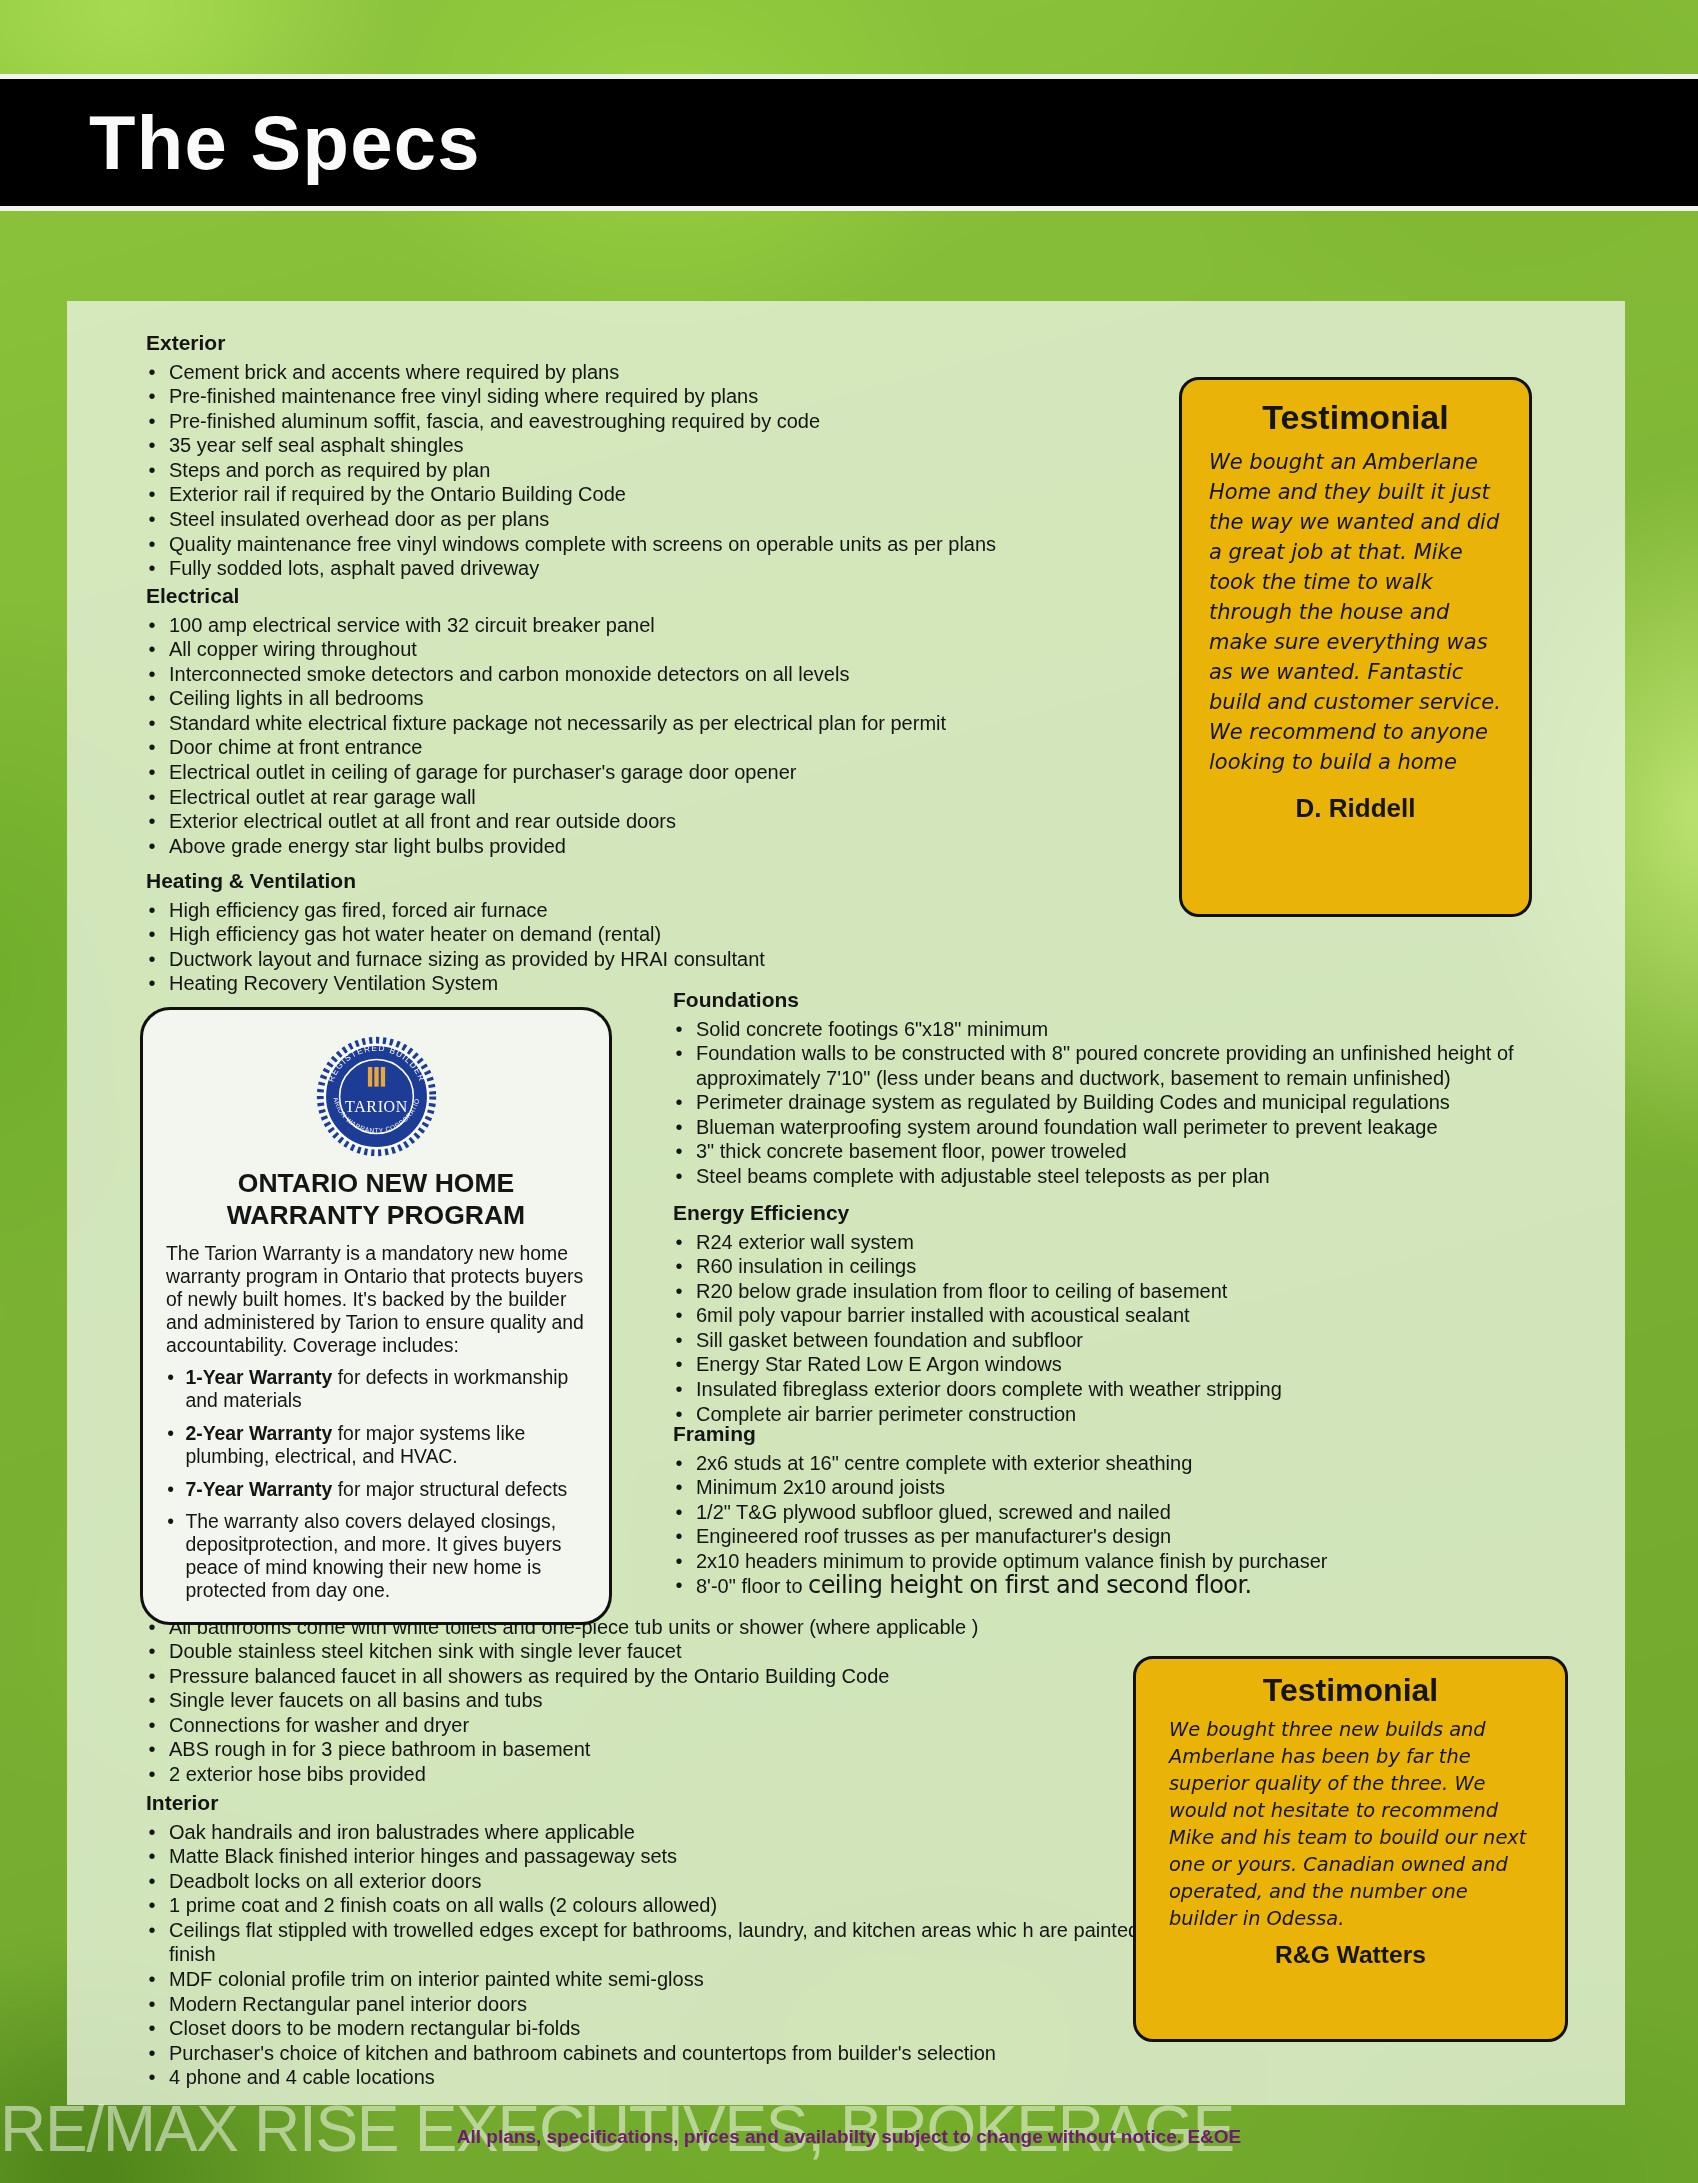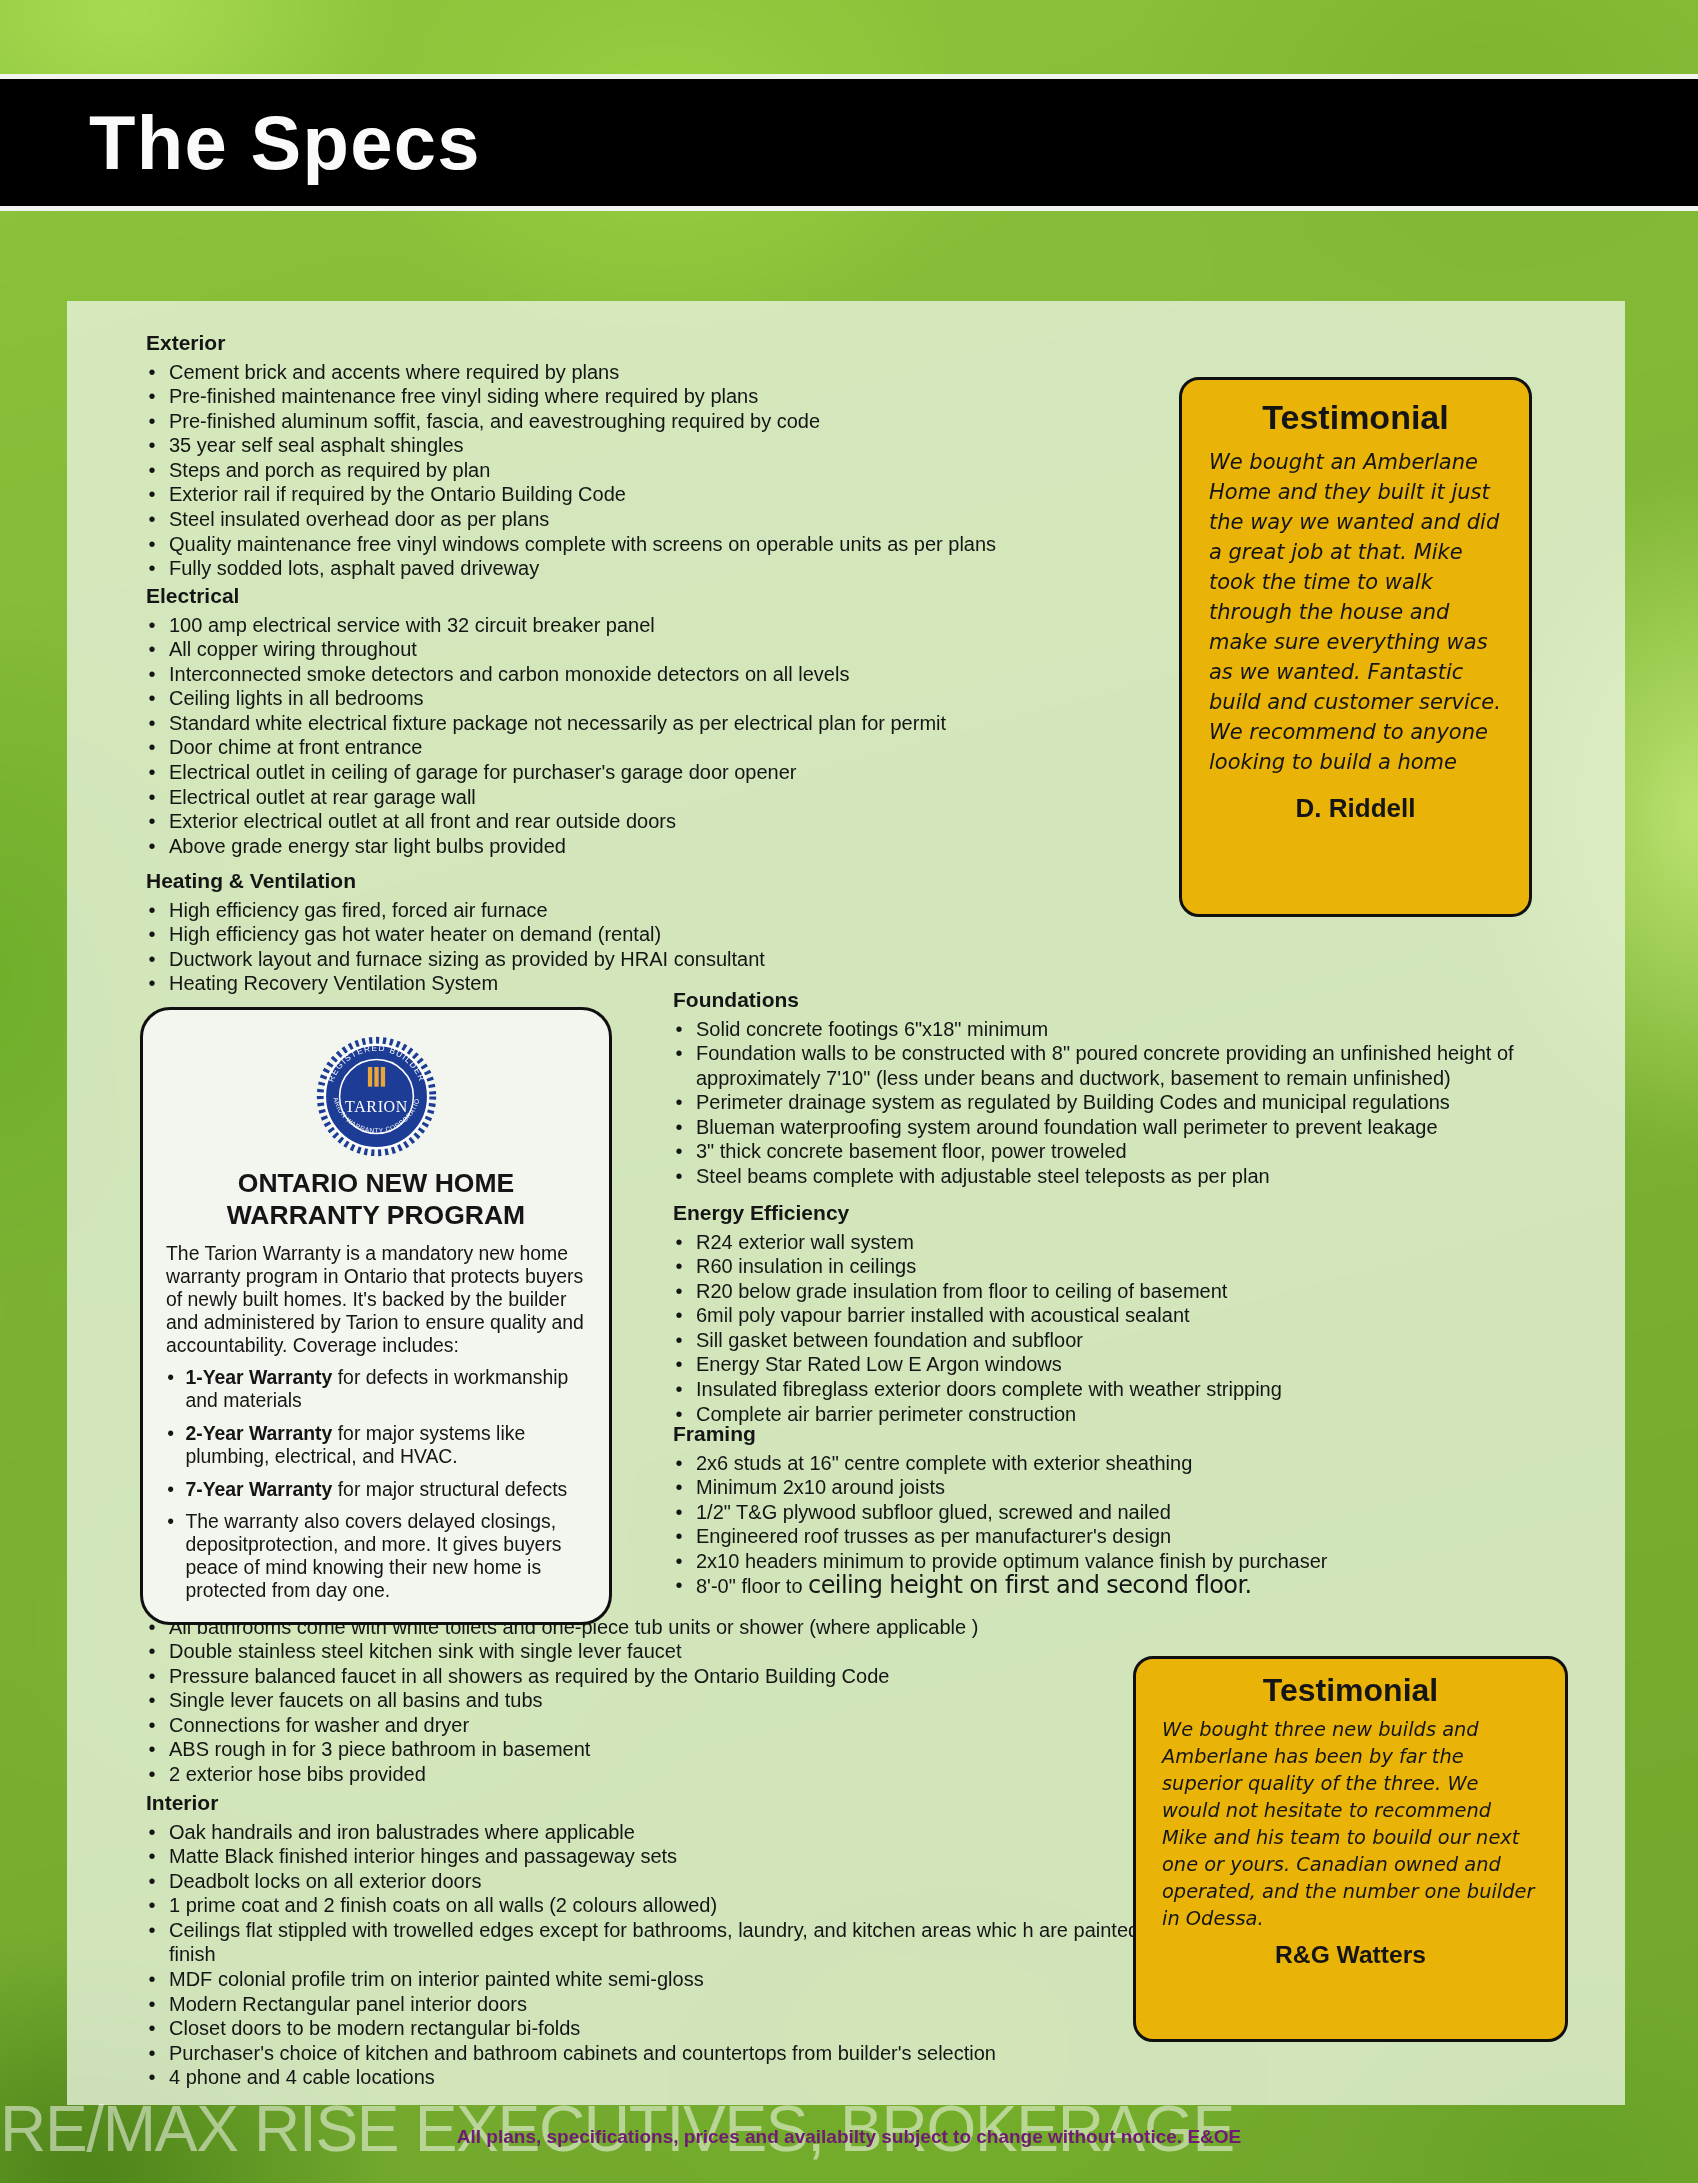--- a/index.html
+++ b/index.html
@@ -59,21 +59,21 @@
     position:absolute;z-index:2;box-sizing:border-box;text-align:center;
     background:#eab308;border:3.2px solid #101010;border-radius:20px;
   }
   .testi .tt{font-size:34px;font-weight:bold;margin:18px 0 10.4px;}
   .testi .quote{text-align:left;font-family:"DejaVu Sans",sans-serif;font-style:italic;}
   .t1{left:1179px;top:377px;width:353px;min-height:540px;}
   .t1 .quote{font-size:21px;line-height:30px;padding:0 27px;}
   .t1 .sig{font-weight:bold;font-size:26px;margin:15.5px 0 19.4px;}
   .t2{left:1133px;top:1656px;width:435px;min-height:386px;}
   .t2 .tt{font-size:32px;margin:13px 0 6.5px;}
-  .t2 .quote{font-size:19.4px;line-height:27px;padding:0 26px;}
+  .t2 .quote{font-size:19.4px;line-height:27px;padding:0 33px;}
   .t2 .sig{font-weight:bold;font-size:24.6px;margin:9px 5px 17px;}
   
   .watermark{
     position:absolute;left:0;right:0;top:2092px;z-index:2;text-align:left;
     font-size:64px;color:rgba(255,255,255,0.5);letter-spacing:-1.3px;white-space:nowrap;
   }
   .disclaimer{
     position:absolute;left:0;right:0;top:2126px;z-index:3;text-align:center;
     font-size:19px;font-weight:bold;color:#701a75;
   }

